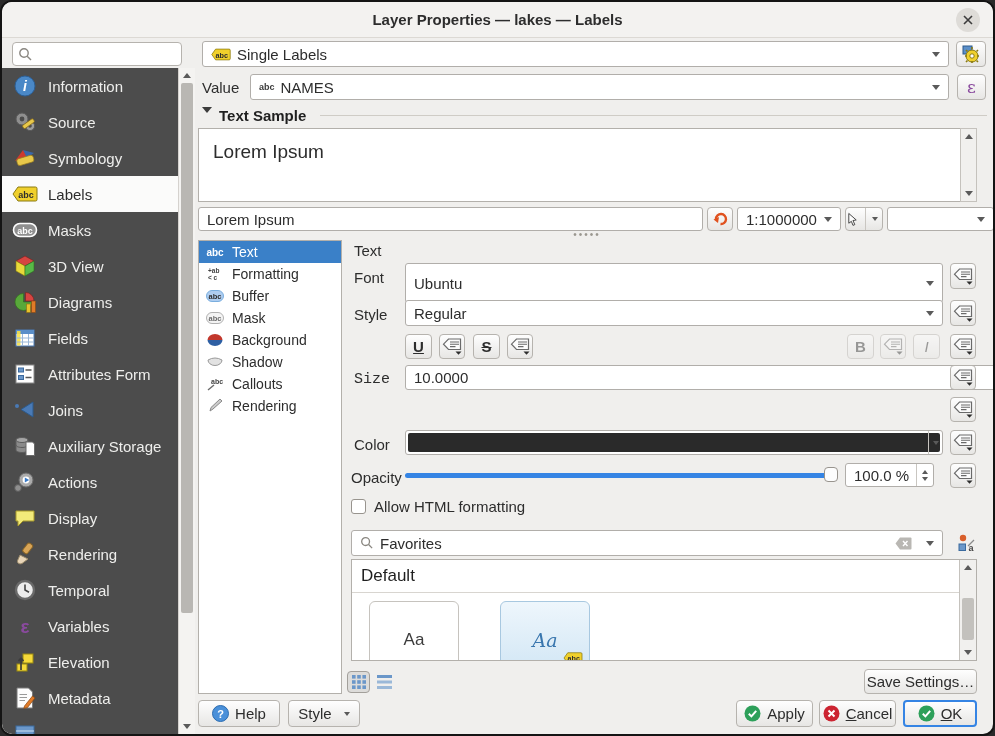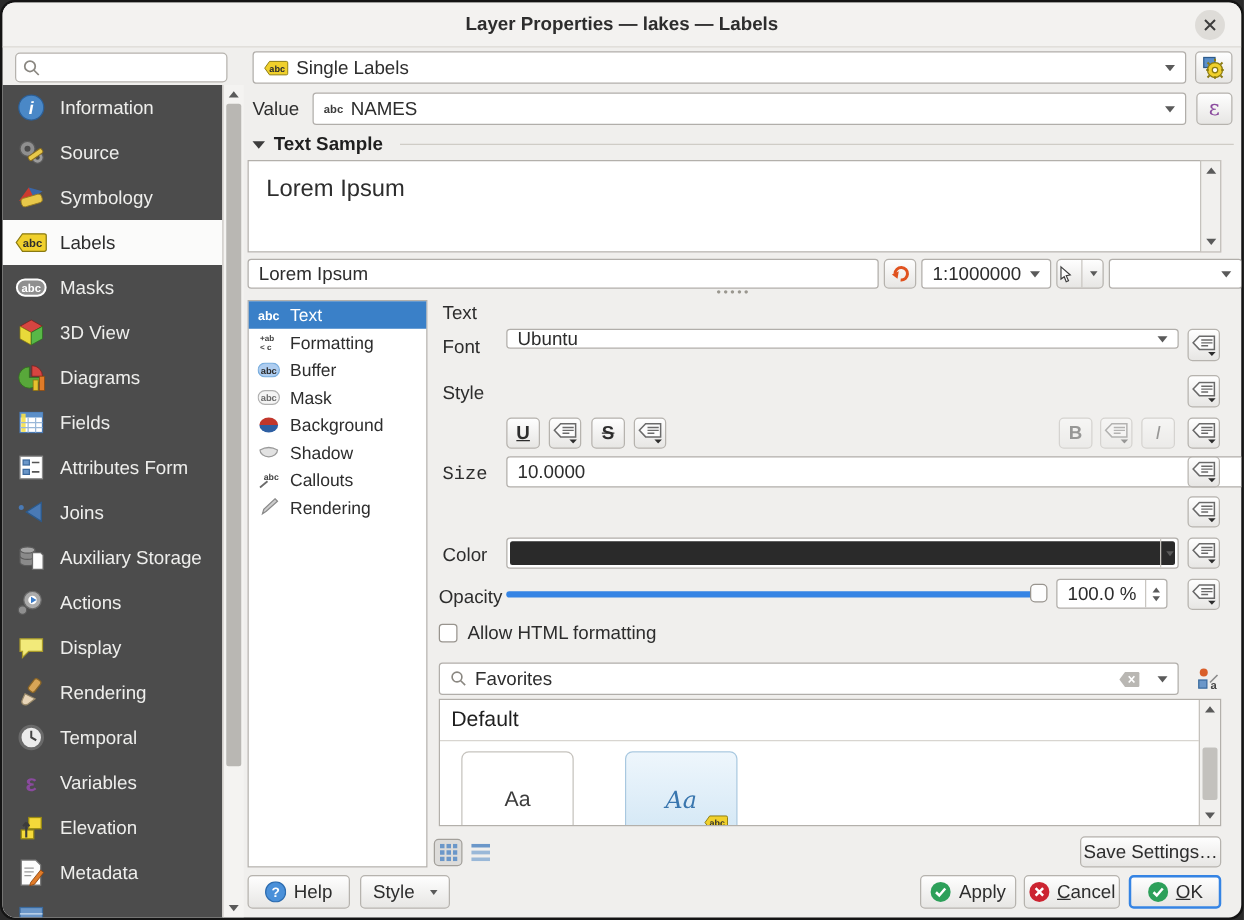--- a/index.html
+++ b/index.html
@@ -34,21 +34,21 @@
   .btn { position:absolute; display:flex; align-items:center; justify-content:center; gap:6px; background:linear-gradient(#fefefe,#e7e6e4); border:1px solid #b6b3ae; border-radius:4px; font-size:15px; color:#2d2d2d; cursor:pointer; }
   .btn.default { border:2px solid #3584e4; }
   .btn.disabled { opacity:.45; }
   .btn.pressed { background:#dddcda; border-color:#a3a09b; }
   .lbl { position:absolute; font-size:15px; color:#2d2d2d; }
   .spin-seg { position:absolute; right:0; top:0; bottom:0; width:17px; border-left:1px solid #c9c6c1; display:flex; flex-direction:column; align-items:center; justify-content:center; gap:3px; }
   .tri-up { width:0;height:0;border-left:3.5px solid transparent;border-right:3.5px solid transparent;border-bottom:4.5px solid #5a5a5a; }
   .tri-dn { width:0;height:0;border-left:3.5px solid transparent;border-right:3.5px solid transparent;border-top:4.5px solid #5a5a5a; }
 
   .section-line { position:absolute; height:1px; background:#cfccc6; }
-  .sec-head { position:absolute; display:flex; align-items:center; gap:7px; font-weight:bold; font-size:15px; color:#1f1f1f; }
+  .sec-head { position:absolute; display:flex; align-items:flex-start; gap:7px; font-weight:bold; font-size:15px; color:#1f1f1f; }
   .tri-collapse { width:0;height:0;border-left:5px solid transparent;border-right:5px solid transparent;border-top:6px solid #3c3c3c; }
 
   
   .preview { position:absolute; left:196px; top:126px; width:779px; height:74px; background:#fff; border:1px solid #b3b0ab; }
   .preview .sample-text { position:absolute; left:14px; top:12px; font-size:19px; color:#2d2d2d; }
   .mini-scroll { position:absolute; right:-1px; top:-1px; bottom:-1px; width:17px; background:#f1f0ee; border:1px solid #c5c2bd; }
 
   .splitter-dots { position:absolute; left:555px; top:227px; width:60px; text-align:center; color:#9a978f; font-size:10px; letter-spacing:2px; }
 
   
@@ -428,33 +428,37 @@
                 <path d="M13 1 L15 3 L6 11 L3 13 L4 9.5 Z" fill="#cccccc" stroke="#8a8a8a"></path>
               </svg>
             </span>
       <span>Rendering</span>
     </div>
   </div>
 
   <div class="lbl" style="left:352px; top:240px;">Text</div>
 
   <div class="lbl" style="left:352px; top:267px;">Font</div>
-  <div class="combo" style="left:403px; top:261px; width:538px; height:16px;">
+  <div class="combo" style="left:403px; top:261px; width:538px; height:40px;">
     <span>Ubuntu</span>
     <span class="c-arrow"></span>
   </div>
   <div class="btn" style="left:948px; top:261px; width:26px; height:26px;">
           <svg width="20" height="17" viewBox="0 0 20 17">
             <path d="M6.5 1 H18.5 V11.5 H6.5 L1.5 6.2 Z" fill="#fcfcfc" stroke="#6a6a6a" stroke-width="1.2"></path>
             <path d="M8 4 H17 M8 6.3 H17 M8 8.6 H13.5" stroke="#6a6a6a" stroke-width="1.1" fill="none"></path>
             <path d="M13.5 13.5 h6 l-3 3.2 z" fill="#2d2d2d"></path>
           </svg>
         </div>
 
   <div class="lbl" style="left:352px; top:304px;">Style</div>
+  <div class="combo" style="left:403px; top:298px; width:538px; height:26px;">
+    <span>Regular</span>
+    <span class="c-arrow"></span>
+  </div>
   <div class="btn" style="left:948px; top:298px; width:26px; height:26px;">
           <svg width="20" height="17" viewBox="0 0 20 17">
             <path d="M6.5 1 H18.5 V11.5 H6.5 L1.5 6.2 Z" fill="#fcfcfc" stroke="#6a6a6a" stroke-width="1.2"></path>
             <path d="M8 4 H17 M8 6.3 H17 M8 8.6 H13.5" stroke="#6a6a6a" stroke-width="1.1" fill="none"></path>
             <path d="M13.5 13.5 h6 l-3 3.2 z" fill="#2d2d2d"></path>
           </svg>
         </div>
 
   <div class="btn" style="left:403px; top:332px; width:27px; height:25px; text-decoration:underline; font-weight:bold;">
           <span>U</span>

